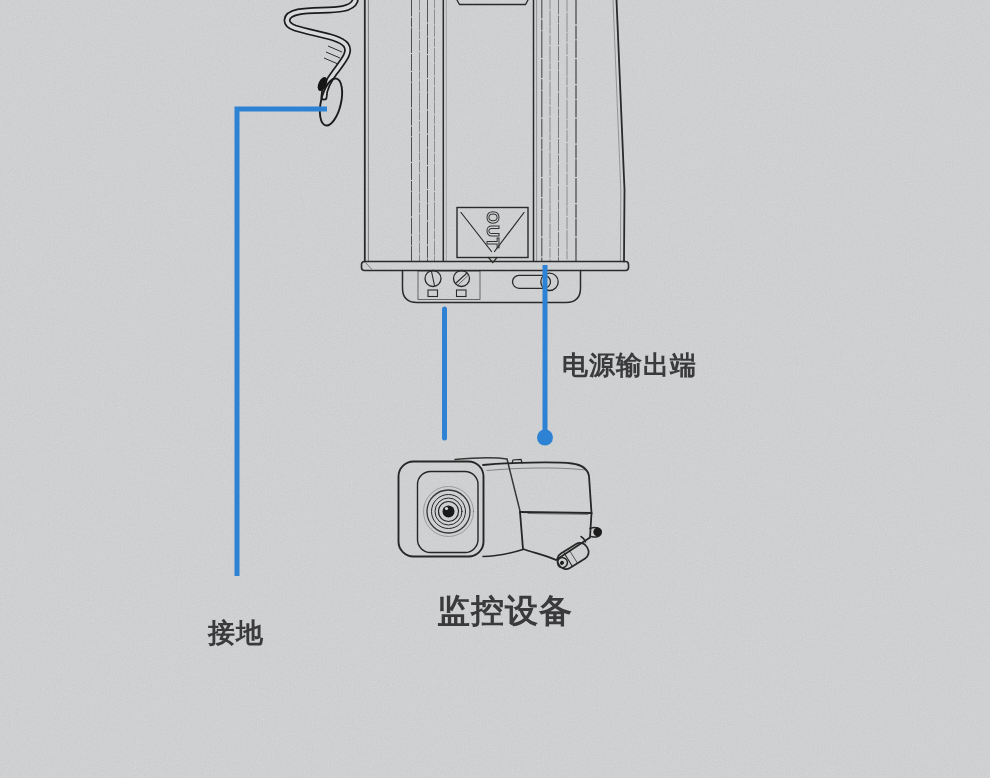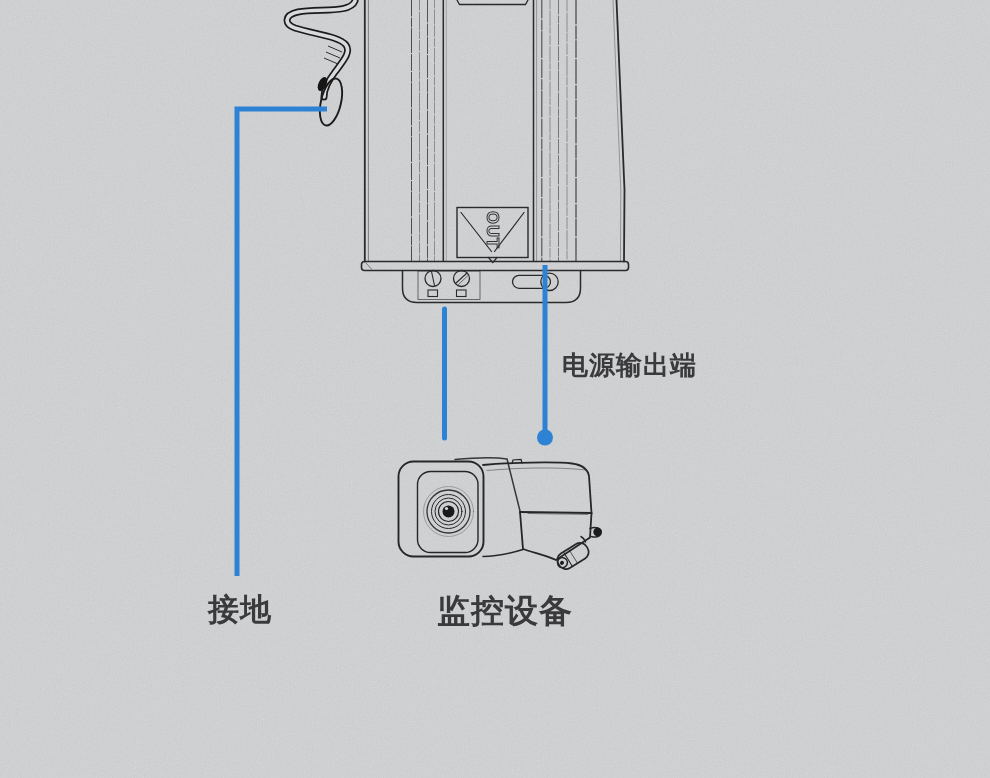--- a/index.html
+++ b/index.html
@@ -8,21 +8,21 @@
     background:#d8dadb;
     font-family:"Liberation Sans","DejaVu Sans",sans-serif;
   }
   .art{position:absolute;left:0;top:0;width:990px;height:778px;display:block;}
   .label{
     position:absolute;color:#3a3a3c;font-weight:600;
     letter-spacing:1px;white-space:nowrap;line-height:1;
   }
   .label.big26{font-size:26px;}
   .label.big27{font-size:33px;}
-  .label.big28{font-size:31px;}
+  .label.big28{font-size:27px;margin-top:26px;}
 </style>
 </head>
 <body>
 
 <div class="canvas">
 
   <svg class="art" viewBox="0 0 990 778">
     <defs>
       <filter id="grainD" x="0" y="0" width="100%" height="100%">
         <feTurbulence type="fractalNoise" baseFrequency="0.85" numOctaves="2" seed="11" stitchTiles="stitch"></feTurbulence>

